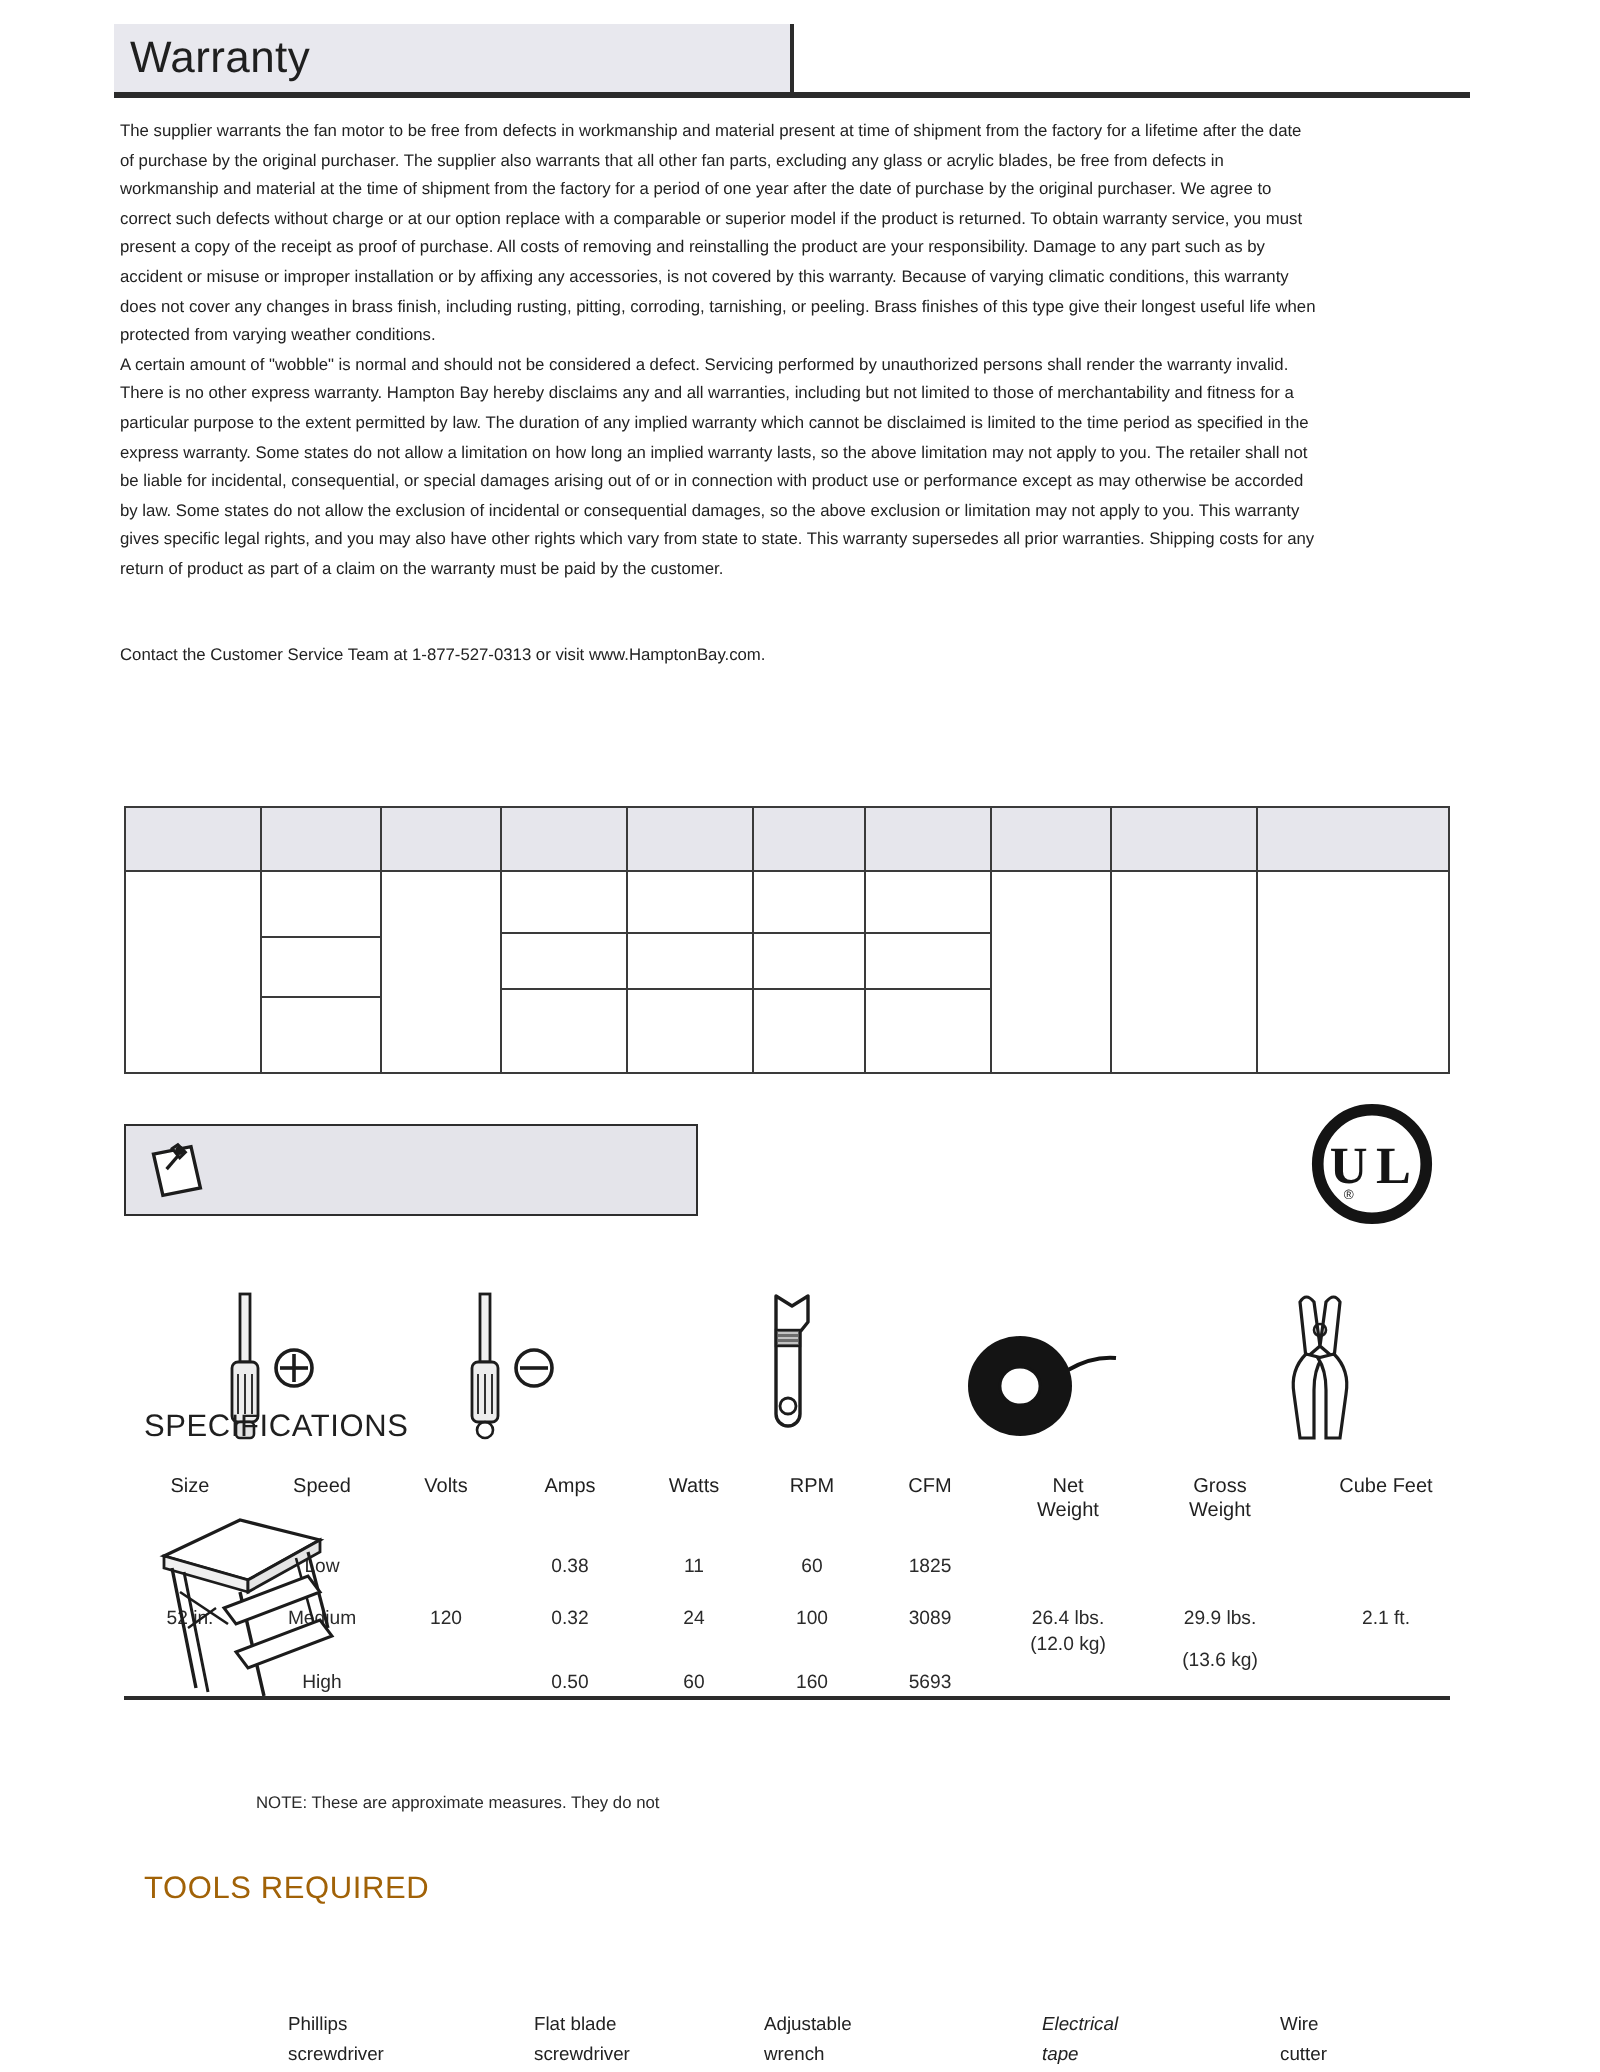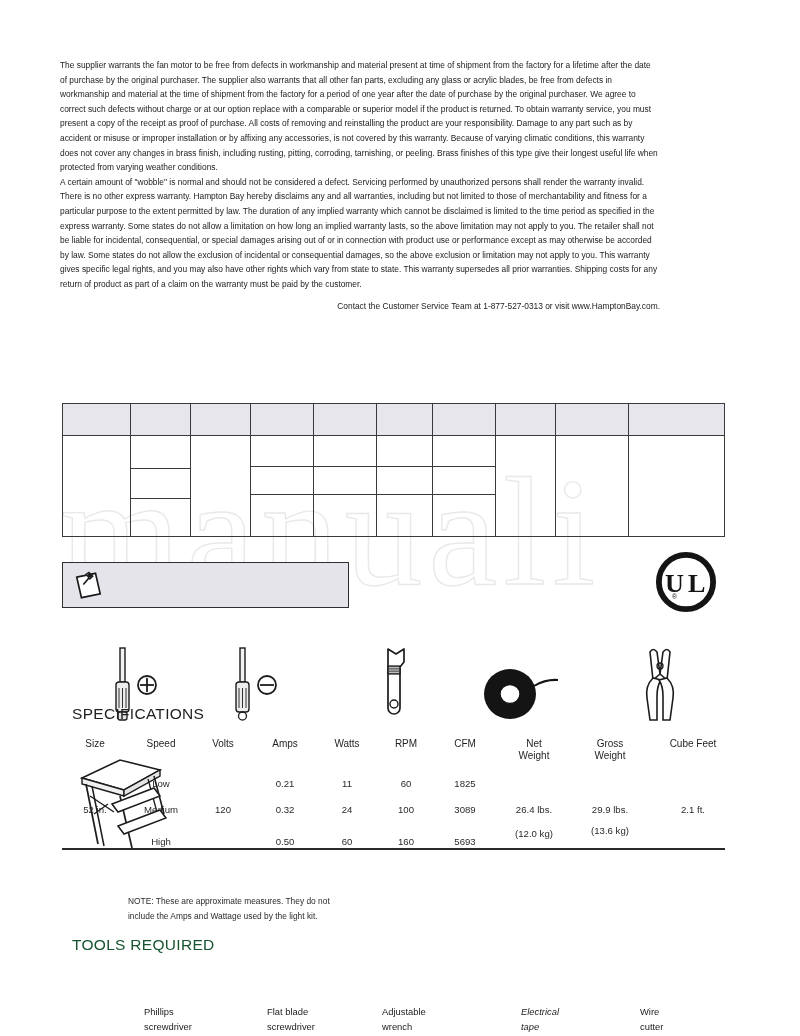--- a/index.html
+++ b/index.html
@@ -69,21 +69,21 @@
     position:absolute;
     left: 60px; top: 58px;
     width: 600px;
     font-size: 8.4px;
     line-height: 14.6px;
     text-align: left;
     color:#222;
     z-index: 2;
   }
   .warranty-body p { margin:0 0 0 0; }
-  .warranty-body p.spaced { margin-top: 7px; text-align: right; }
+  .warranty-body p.spaced { margin-top: 28px; }
 
   
   .grid-table {
     position:absolute;
     left: 62px; top: 403px;
     width: 663px; height: 134px;
     border: 1.6px solid #3a3a3a;
     z-index: 2;
     background: transparent;
   }
@@ -192,21 +192,21 @@
     color:#2a2a2a;
     z-index: 3;
   }
 
   
   .tools-title {
     position:absolute;
     left: 72px; top: 936px;
     font-size: 15.5px;
     letter-spacing:.3px;
-    color:#14532d;
+    color:#a16207;
     z-index: 3;
   }
   .tool-icons {
     position:absolute;
     left: 60px; top: 648px;
     width: 680px; height: 80px;
     z-index: 3;
   }
   .tool-icon {
     position:absolute;
@@ -225,22 +225,26 @@
   .tool-label {
     position:absolute;
     text-align:left;
   }
 </style>
 </head>
 <body>
 
 <div class="page">
 
-  <div class="watermark">manuali</div>
-
+
+  <div class="section-head" id="warranty-head">
+    <div class="band"></div>
+    <div class="title">Warranty</div>
+    <div class="rule"></div>
+  </div>
 
   <div class="warranty-body">
     <p>The supplier warrants the fan motor to be free from defects in workmanship and material present at time of shipment from the factory for a lifetime after the date of purchase by the original purchaser. The supplier also warrants that all other fan parts, excluding any glass or acrylic blades, be free from defects in workmanship and material at the time of shipment from the factory for a period of one year after the date of purchase by the original purchaser. We agree to correct such defects without charge or at our option replace with a comparable or superior model if the product is returned. To obtain warranty service, you must present a copy of the receipt as proof of purchase. All costs of removing and reinstalling the product are your responsibility. Damage to any part such as by accident or misuse or improper installation or by affixing any accessories, is not covered by this warranty. Because of varying climatic conditions, this warranty does not cover any changes in brass finish, including rusting, pitting, corroding, tarnishing, or peeling. Brass finishes of this type give their longest useful life when protected from varying weather conditions.</p>
     <p>A certain amount of "wobble" is normal and should not be considered a defect. Servicing performed by unauthorized persons shall render the warranty invalid. There is no other express warranty. Hampton Bay hereby disclaims any and all warranties, including but not limited to those of merchantability and fitness for a particular purpose to the extent permitted by law. The duration of any implied warranty which cannot be disclaimed is limited to the time period as specified in the express warranty. Some states do not allow a limitation on how long an implied warranty lasts, so the above limitation may not apply to you. The retailer shall not be liable for incidental, consequential, or special damages arising out of or in connection with product use or performance except as may otherwise be accorded by law. Some states do not allow the exclusion of incidental or consequential damages, so the above exclusion or limitation may not apply to you. This warranty gives specific legal rights, and you may also have other rights which vary from state to state. This warranty supersedes all prior warranties. Shipping costs for any return of product as part of a claim on the warranty must be paid by the customer.</p>
     <p class="spaced">Contact the Customer Service Team at 1-877-527-0313 or visit www.HamptonBay.com.</p>
   </div>
 
 
   <div class="grid-table">
     <div class="grid-head">
@@ -409,40 +413,40 @@
         <div>Gross</div>
         <div>Weight</div>
       </div>
       <div class="sc" style="width:90px">Cube Feet</div>
     </div>
 
     <div class="spec-row spec-r1">
       <div class="sc" style="width:70px"></div>
       <div class="sc" style="width:62px">Low</div>
       <div class="sc" style="width:62px"></div>
-      <div class="sc" style="width:62px">0.21</div>
+      <div class="sc" style="width:62px">0.38</div>
       <div class="sc" style="width:62px">11</div>
       <div class="sc" style="width:56px">60</div>
       <div class="sc" style="width:62px">1825</div>
       <div class="sc" style="width:76px"></div>
       <div class="sc" style="width:76px"></div>
       <div class="sc" style="width:90px"></div>
     </div>
 
     <div class="spec-row spec-r2">
       <div class="sc" style="width:70px">52 in.</div>
       <div class="sc" style="width:62px">Medium</div>
       <div class="sc" style="width:62px">120</div>
       <div class="sc" style="width:62px">0.32</div>
       <div class="sc" style="width:62px">24</div>
       <div class="sc" style="width:56px">100</div>
       <div class="sc" style="width:62px">3089</div>
       <div class="sc" style="width:76px">
         <div>26.4 lbs.</div>
-        <div style="margin-top:12px">(12.0 kg)</div>
+        <div style="margin-top:1px">(12.0 kg)</div>
       </div>
       <div class="sc" style="width:76px">
         <div>29.9 lbs.</div>
         <div style="margin-top:9px">(13.6 kg)</div>
       </div>
       <div class="sc" style="width:90px">2.1 ft.</div>
     </div>
 
     <div class="spec-row spec-r3">
       <div class="sc" style="width:70px"></div>
@@ -455,21 +459,20 @@
       <div class="sc" style="width:76px"></div>
       <div class="sc" style="width:76px"></div>
       <div class="sc" style="width:90px"></div>
     </div>
   </div>
 
   <div class="spec-underline"></div>
 
   <div class="note-text">
     <div>NOTE: These are approximate measures. They do not</div>
-    <div>include the Amps and Wattage used by the light kit.</div>
   </div>
 
   <div class="tools-title">TOOLS REQUIRED</div>
 
   <div class="tool-labels">
     <div class="tool-label" style="left:84px;">
       <div>Phillips</div>
       <div>screwdriver</div>
     </div>
     <div class="tool-label" style="left:207px;">

